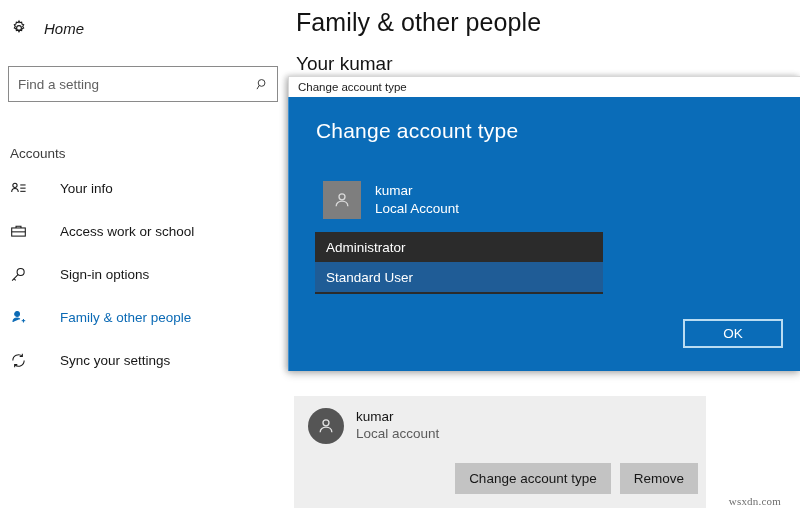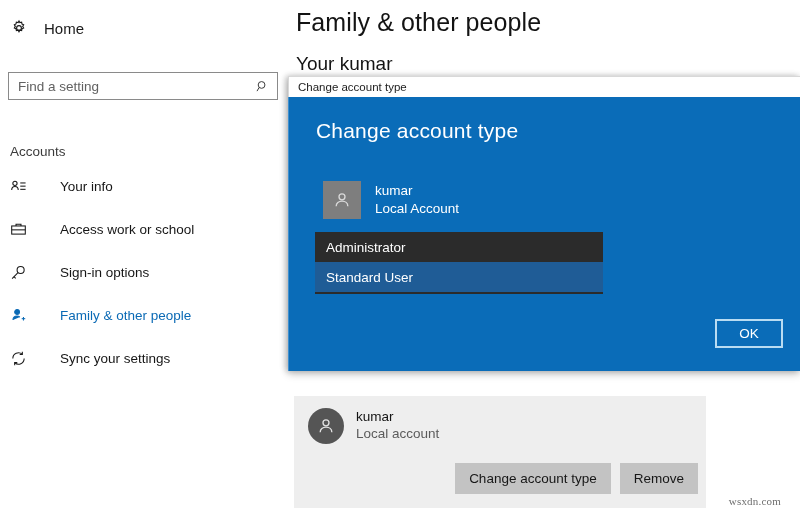--- a/index.html
+++ b/index.html
@@ -43,25 +43,26 @@
   .home-row .icon-box {
     width: 30px;
     display: flex;
     align-items: center;
     justify-content: flex-start;
   }
   .home-row .label {
     font-size: 15px;
     color: #1a1a1a;
     margin-left: 4px;
+    font-style: italic;
   }
 
   .search-wrap {
-    margin: 24px 12px 0 8px;
-    height: 28px;
+    margin: 18px 12px 0 8px;
+    height: 36px;
     border: 1px solid #8a8a8a;
     box-sizing: border-box;
     display: flex;
     align-items: center;
     position: relative;
     background: #fff;
   }
   .search-wrap input {
     border: 0;
     outline: 0;
@@ -272,21 +273,21 @@
     font-size: 13.5px;
     color: #ffffff;
     cursor: default;
   }
   .opt.selected { background: #1f5c96; }
 
   #ok-button {
     position: absolute;
     right: 17px;
     bottom: 23px;
-    width: 68px;
+    width: 100px;
     height: 29px;
     background: #0a6cb8;
     border: 2px solid #b9dcf2;
     color: #ffffff;
     font-family: "Liberation Sans", sans-serif;
     font-size: 13.5px;
     cursor: default;
     box-sizing: border-box;
   }
 

